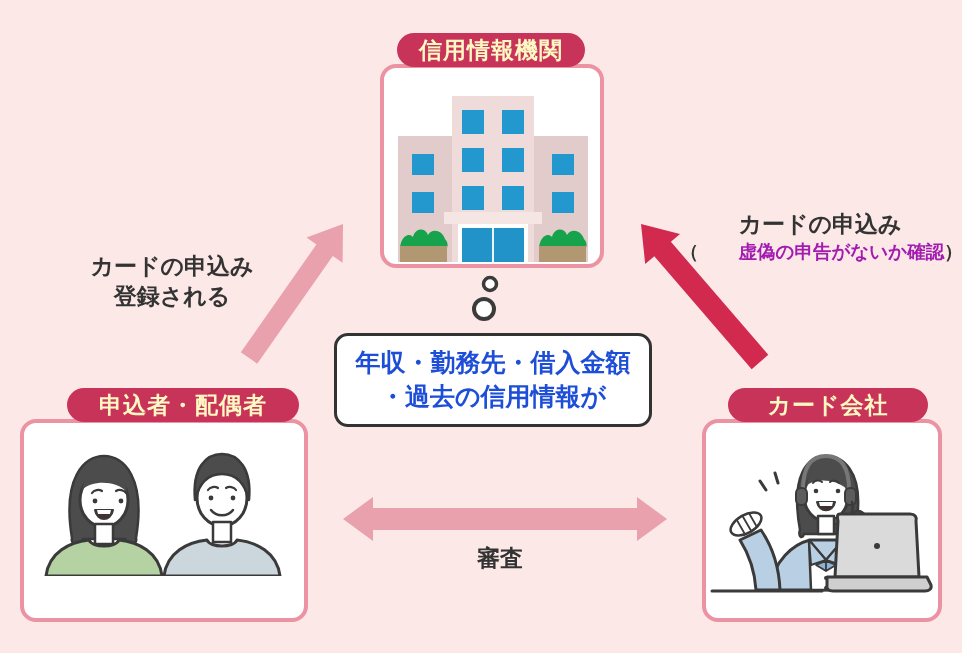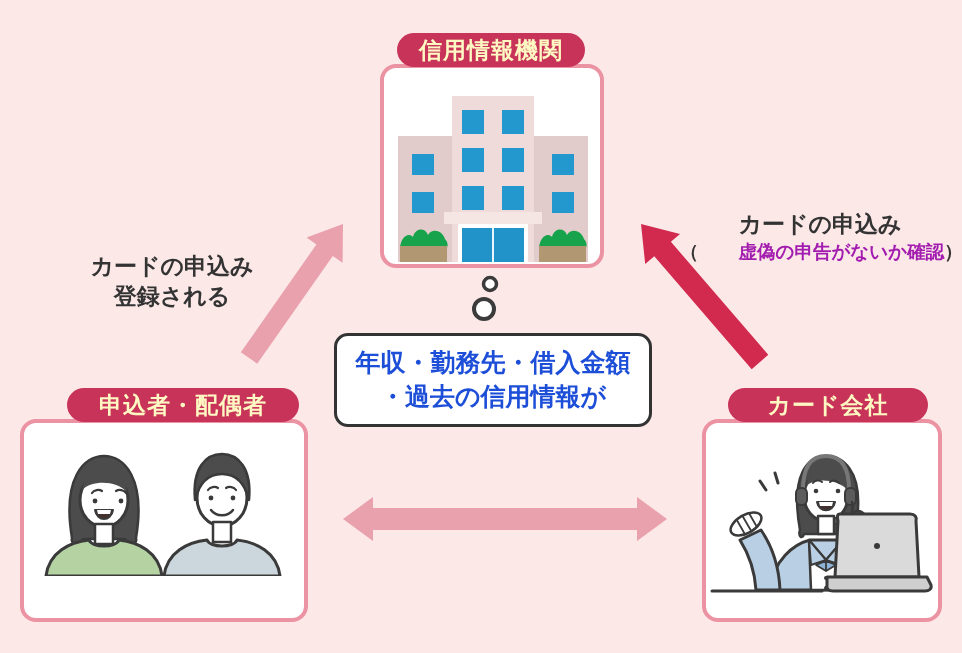--- a/index.html
+++ b/index.html
@@ -143,14 +143,17 @@
   <div class="ann" style="left:38px;top:251px;width:268px;">
     <div class="l1">カードの申込み</div>
     <div class="l2">登録される</div>
   </div>
 
   <div class="ann ref" style="left:680px;top:209px;width:280px;">
     <div class="l1">カードの申込み</div>
     <div class="l2"><span>（</span><span class="red">虚偽の申告がないか確認</span><span>）</span></div>
   </div>
 
+  <div class="ann" style="left:378px;top:543px;width:244px;">
+    <div class="l1">審査</div>
+  </div>
 
 </div>
 
 </body></html>

